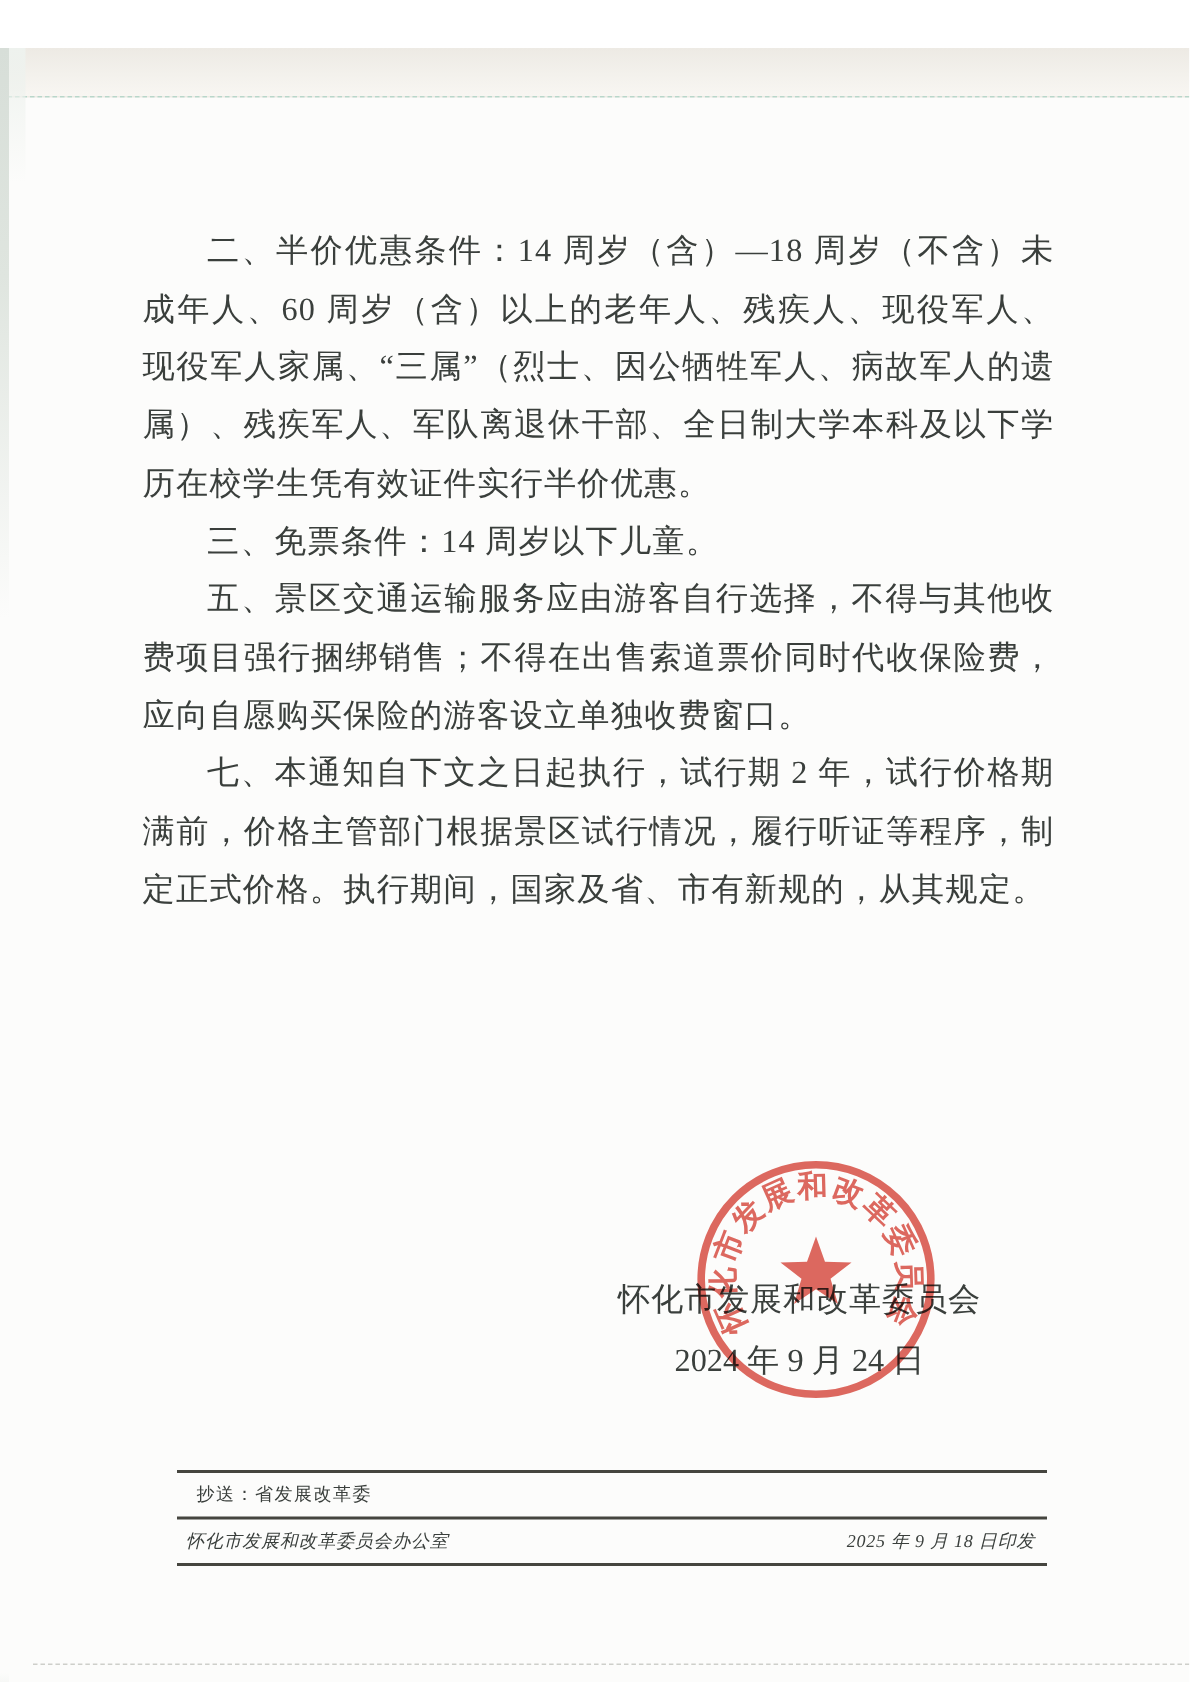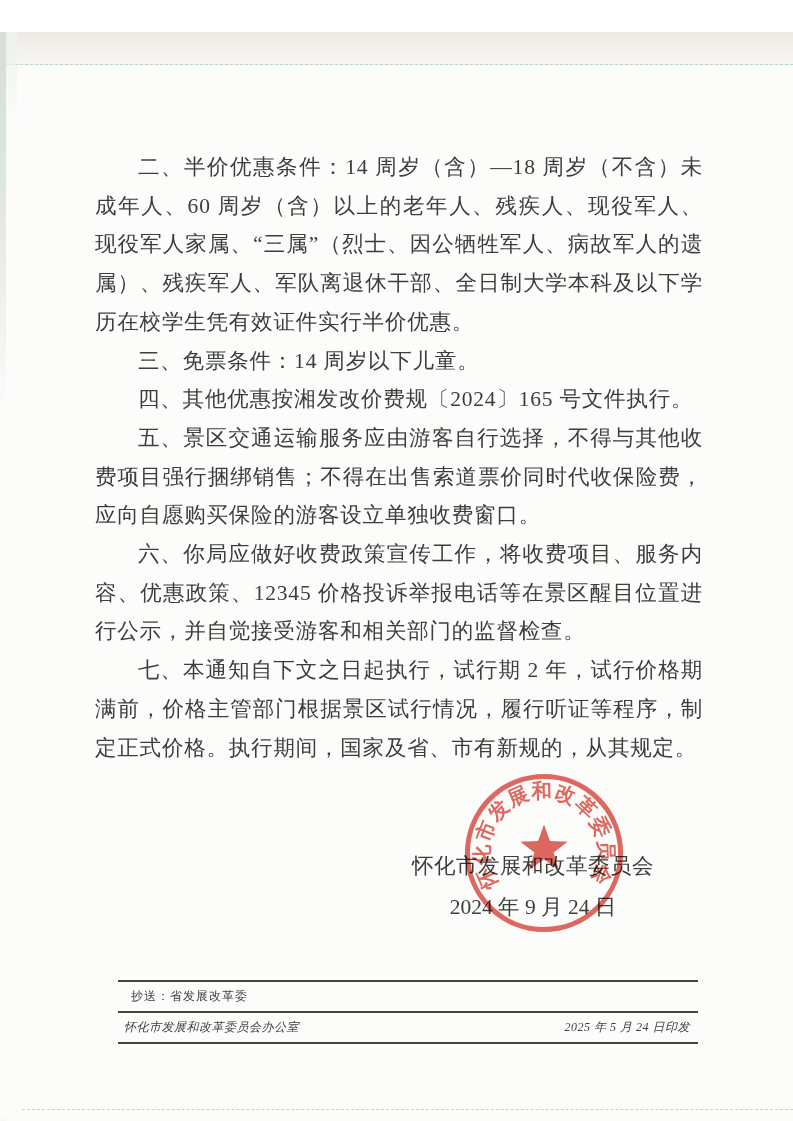--- a/index.html
+++ b/index.html
@@ -94,23 +94,21 @@
 
   <div class="artifact-top-band"></div>
   <div class="artifact-left-strip"></div>
   <div class="artifact-left-strip2"></div>
   <div class="artifact-left-bottom"></div>
   <div class="artifact-bottom-line"></div>
 
   <div class="body-text">
     <p>二、半价优惠条件：14 周岁（含）—18 周岁（不含）未成年人、60 周岁（含）以上的老年人、残疾人、现役军人、现役军人家属、“三属”（烈士、因公牺牲军人、病故军人的遗属）、残疾军人、军队离退休干部、全日制大学本科及以下学历在校学生凭有效证件实行半价优惠。</p>
     <p>三、免票条件：14 周岁以下儿童。</p>
-    <p>四、其他优惠按湘发改价费规〔2024〕165 号文件执行。</p>
     <p>五、景区交通运输服务应由游客自行选择，不得与其他收费项目强行捆绑销售；不得在出售索道票价同时代收保险费，应向自愿购买保险的游客设立单独收费窗口。</p>
-    <p>六、你局应做好收费政策宣传工作，将收费项目、服务内容、优惠政策、12345 价格投诉举报电话等在景区醒目位置进行公示，并自觉接受游客和相关部门的监督检查。</p>
     <p>七、本通知自下文之日起执行，试行期 2 年，试行价格期满前，价格主管部门根据景区试行情况，履行听证等程序，制定正式价格。执行期间，国家及省、市有新规的，从其规定。</p>
   </div>
 
   <div class="sig-agency">怀化市发展和改革委员会</div>
   <div class="sig-date">2024 年 9 月 24 日</div>
 
   <svg class="seal" viewBox="0 0 180 180" aria-hidden="true">
     <circle cx="90" cy="90" r="83" fill="none" stroke="var(--seal-color,#da4f44)" stroke-width="5.5"></circle>
     <polygon points="90,59 96.5,77.1 115.7,77.7 100.5,89.4 105.9,107.8 90,97 74.1,107.8 79.5,89.4 64.3,77.7 83.5,77.1" fill="var(--seal-color,#da4f44)"></polygon>
     <path id="sealArc" d="M 40.9,124.4 A 60,60 0 1 1 139.1,124.4" fill="none"></path>
@@ -120,18 +118,18 @@
   </svg>
 
   <div class="footer">
     <div class="footer-rule"></div>
     <div class="footer-row1">
       <span>抄送：省发展改革委</span>
     </div>
     <div class="footer-rule"></div>
     <div class="footer-row2">
       <span>怀化市发展和改革委员会办公室</span>
-      <span>2025 年 5 月 24 日印发</span>
+      <span>2025 年 9 月 18 日印发</span>
     </div>
     <div class="footer-rule"></div>
   </div>
 
 </div>
 
 </body></html>

